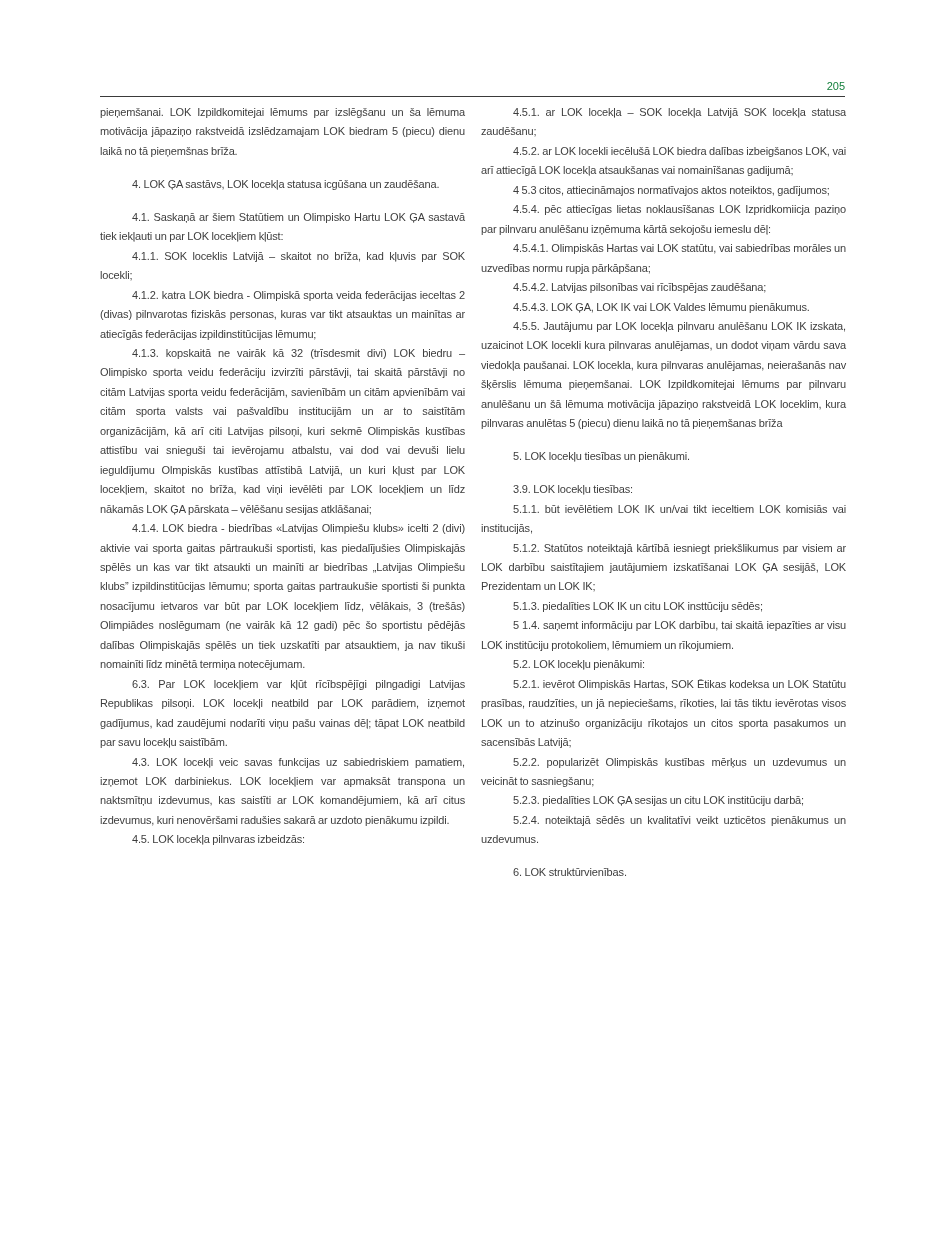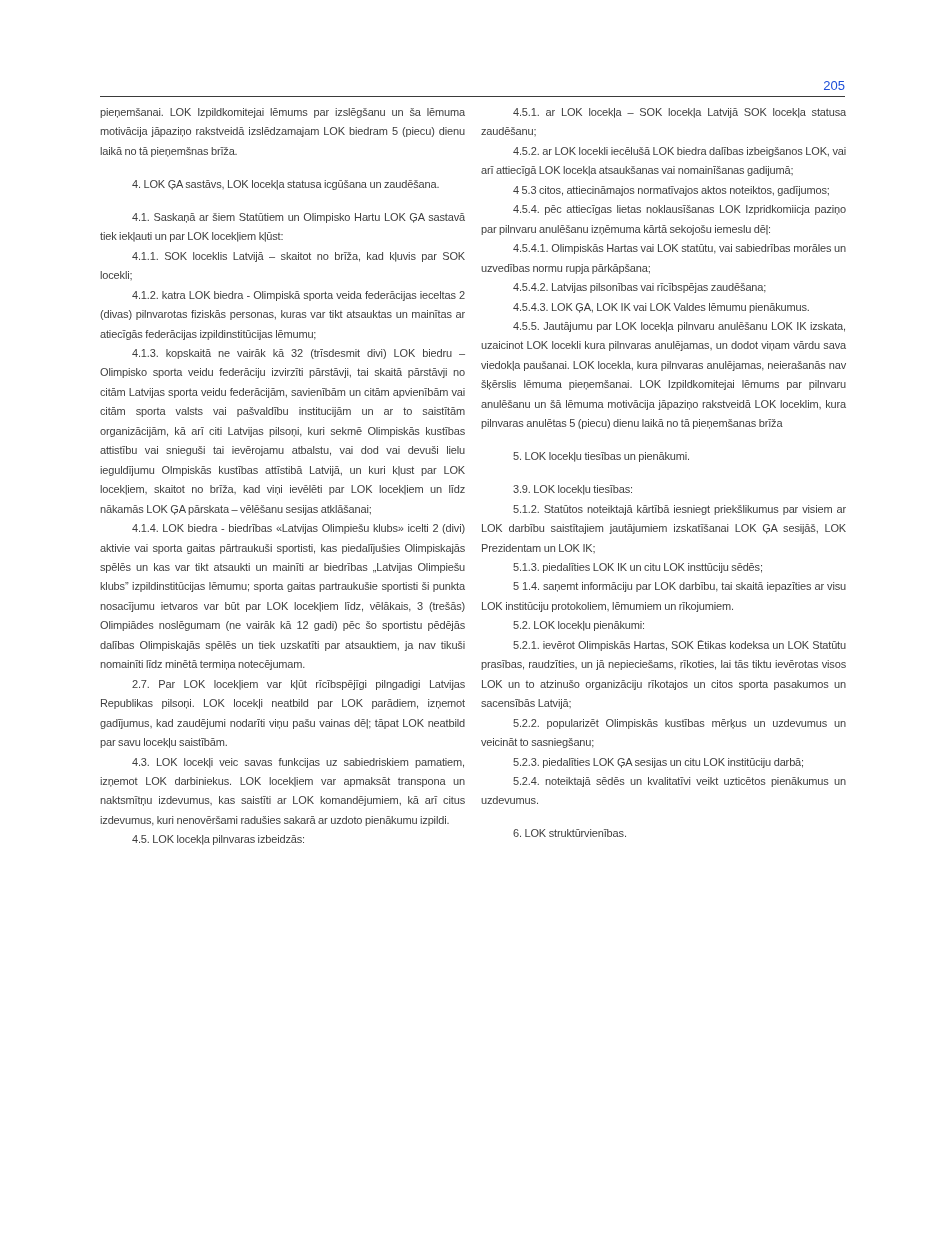--- a/index.html
+++ b/index.html
@@ -14,23 +14,23 @@
     font-family: "Liberation Sans", "DejaVu Sans", sans-serif;
     color: #3d3d3d;
     overflow: hidden;
   }
   .page-number {
     position: absolute;
     top: 77px;
     left: 100px;
     width: 745px;
     text-align: right;
-    font-size: 13px;
+    font-size: 11px;
     line-height: 18px;
-    color: #1d4ed8;
+    color: #15803d;
   }
   .header-rule {
     position: absolute;
     top: 96px;
     left: 100px;
     width: 745px;
     height: 0;
     border-top: 1.6px solid #3a3a3a;
   }
   .content {
@@ -66,35 +66,36 @@
 
 <div class="content">
   <div class="column" id="col-left">
       <p class="para no-indent">pieņemšanai. LOK Izpildkomitejai lēmums par izslēgšanu un ša lēmuma motivācija jāpaziņo rakstveidā izslēdzamajam LOK biedram 5 (piecu) dienu laikā no tā pieņemšnas brīža.</p>
       <p class="para gap-before">4. LOK ĢA sastāvs, LOK locekļa statusa icgūšana un zaudēšana.</p>
       <p class="para gap-before">4.1. Saskaņā ar šiem Statūtiem un Olimpisko Hartu LOK ĢA sastavā tiek iekļauti un par LOK locekļiem kļūst:</p>
       <p class="para">4.1.1. SOK loceklis Latvijā – skaitot no brīža, kad kļuvis par SOK locekli;</p>
       <p class="para">4.1.2. katra LOK biedra - Olimpiskā sporta veida federācijas ieceltas 2 (divas) pilnvarotas fiziskās personas, kuras var tikt atsauktas un mainītas ar atiecīgās federācijas izpildinstitūcijas lēmumu;</p>
       <p class="para">4.1.3. kopskaitā ne vairāk kā 32 (trīsdesmit divi) LOK biedru – Olimpisko sporta veidu federāciju izvirzīti pārstāvji, tai skaitā pārstāvji no citām Latvijas sporta veidu federācijām, savienībām un citām apvienībām vai citām sporta valsts vai pašvaldību institucijām un ar to saistītām organizācijām, kā arī citi Latvijas pilsoņi, kuri sekmē Olimpiskās kustības attistību vai snieguši tai ievērojamu atbalstu, vai dod vai devuši lielu ieguldījumu Olmpiskās kustības attīstibā Latvijā, un kuri kļust par LOK locekļiem, skaitot no brīža, kad viņi ievēlēti par LOK locekļiem un līdz nākamās LOK ĢA pārskata – vēlēšanu sesijas atklāšanai;</p>
       <p class="para">4.1.4. LOK biedra - biedrības «Latvijas Olimpiešu klubs» icelti 2 (divi) aktivie vai sporta gaitas pārtraukuši sportisti, kas piedalījušies Olimpiskajās spēlēs un kas var tikt atsaukti un mainīti ar biedrības „Latvijas Olimpiešu klubs” izpildinstitūcijas lēmumu; sporta gaitas partraukušie sportisti ši punkta nosacījumu ietvaros var būt par LOK locekļiem līdz, vēlākais, 3 (trešās) Olimpiādes noslēgumam (ne vairāk kā 12 gadi) pēc šo sportistu pēdējās dalības Olimpiskajās spēlēs un tiek uzskatīti par atsauktiem, ja nav tikuši nomainīti līdz minētā termiņa notecējumam.</p>
-      <p class="para">2.7. Par LOK locekļiem var kļūt rīcībspējīgi pilngadigi Latvijas Republikas pilsoņi. LOK locekļi neatbild par LOK parādiem, izņemot gadījumus, kad zaudējumi nodarīti viņu pašu vainas dēļ; tāpat LOK neatbild par savu locekļu saistībām.</p>
+      <p class="para">6.3. Par LOK locekļiem var kļūt rīcībspējīgi pilngadigi Latvijas Republikas pilsoņi. LOK locekļi neatbild par LOK parādiem, izņemot gadījumus, kad zaudējumi nodarīti viņu pašu vainas dēļ; tāpat LOK neatbild par savu locekļu saistībām.</p>
       <p class="para">4.3. LOK locekļi veic savas funkcijas uz sabiedriskiem pamatiem, izņemot LOK darbiniekus. LOK locekļiem var apmaksāt transpona un naktsmītņu izdevumus, kas saistīti ar LOK komandējumiem, kā arī citus izdevumus, kuri nenovēršami radušies sakarā ar uzdoto pienākumu izpildi.</p>
       <p class="para">4.5. LOK locekļa pilnvaras izbeidzās:</p>
     </div>
   <div class="column" id="col-right">
       <p class="para">4.5.1. ar LOK locekļa – SOK locekļa Latvijā SOK locekļa statusa zaudēšanu;</p>
       <p class="para">4.5.2. ar LOK locekli iecēlušā LOK biedra dalības izbeigšanos LOK, vai arī attiecīgā LOK locekļa atsaukšanas vai nomainīšanas gadijumā;</p>
       <p class="para">4 5.3 citos, attiecināmajos normatīvajos aktos noteiktos, gadījumos;</p>
       <p class="para">4.5.4. pēc attiecīgas lietas noklausīšanas LOK Izpridkomiicja paziņo par pilnvaru anulēšanu izņēmuma kārtā sekojošu iemeslu dēļ:</p>
       <p class="para">4.5.4.1. Olimpiskās Hartas vai LOK statūtu, vai sabiedrības morāles un uzvedības normu rupja pārkāpšana;</p>
       <p class="para">4.5.4.2. Latvijas pilsonības vai rīcībspējas zaudēšana;</p>
       <p class="para">4.5.4.3. LOK ĢA, LOK IK vai LOK Valdes lēmumu pienākumus.</p>
       <p class="para">4.5.5. Jautājumu par LOK locekļa pilnvaru anulēšanu LOK IK izskata, uzaicinot LOK locekli kura pilnvaras anulējamas, un dodot viņam vārdu sava viedokļa paušanai. LOK locekla, kura pilnvaras anulējamas, neierašanās nav šķērslis lēmuma pieņemšanai. LOK Izpildkomitejai lēmums par pilnvaru anulēšanu un šā lēmuma motivācija jāpaziņo rakstveidā LOK loceklim, kura pilnvaras anulētas 5 (piecu) dienu laikā no tā pieņemšanas brīža</p>
       <p class="para gap-before">5. LOK locekļu tiesības un pienākumi.</p>
       <p class="para gap-before">3.9. LOK locekļu tiesības:</p>
+      <p class="para">5.1.1. būt ievēlētiem LOK IK un/vai tikt ieceltiem LOK komisiās vai institucijās,</p>
       <p class="para">5.1.2. Statūtos noteiktajā kārtībā iesniegt priekšlikumus par visiem ar LOK darbību saistītajiem jautājumiem izskatīšanai LOK ĢA sesijāš, LOK Prezidentam un LOK IK;</p>
       <p class="para">5.1.3. piedalīties LOK IK un citu LOK insttūciju sēdēs;</p>
       <p class="para">5 1.4. saņemt informāciju par LOK darbību, tai skaitā iepazīties ar visu LOK institūciju protokoliem, lēmumiem un rīkojumiem.</p>
       <p class="para">5.2. LOK locekļu pienākumi:</p>
       <p class="para">5.2.1. ievērot Olimpiskās Hartas, SOK Ētikas kodeksa un LOK Statūtu prasības, raudzīties, un jā nepieciešams, rīkoties, lai tās tiktu ievērotas visos LOK un to atzinušo organizāciju rīkotajos un citos sporta pasakumos un sacensībās Latvijā;</p>
       <p class="para">5.2.2. popularizēt Olimpiskās kustības mērķus un uzdevumus un veicināt to sasniegšanu;</p>
       <p class="para">5.2.3. piedalīties LOK ĢA sesijas un citu LOK institūciju darbā;</p>
       <p class="para">5.2.4. noteiktajā sēdēs un kvalitatīvi veikt uzticētos pienākumus un uzdevumus.</p>
       <p class="para gap-before">6. LOK struktūrvienības.</p>
     </div>

